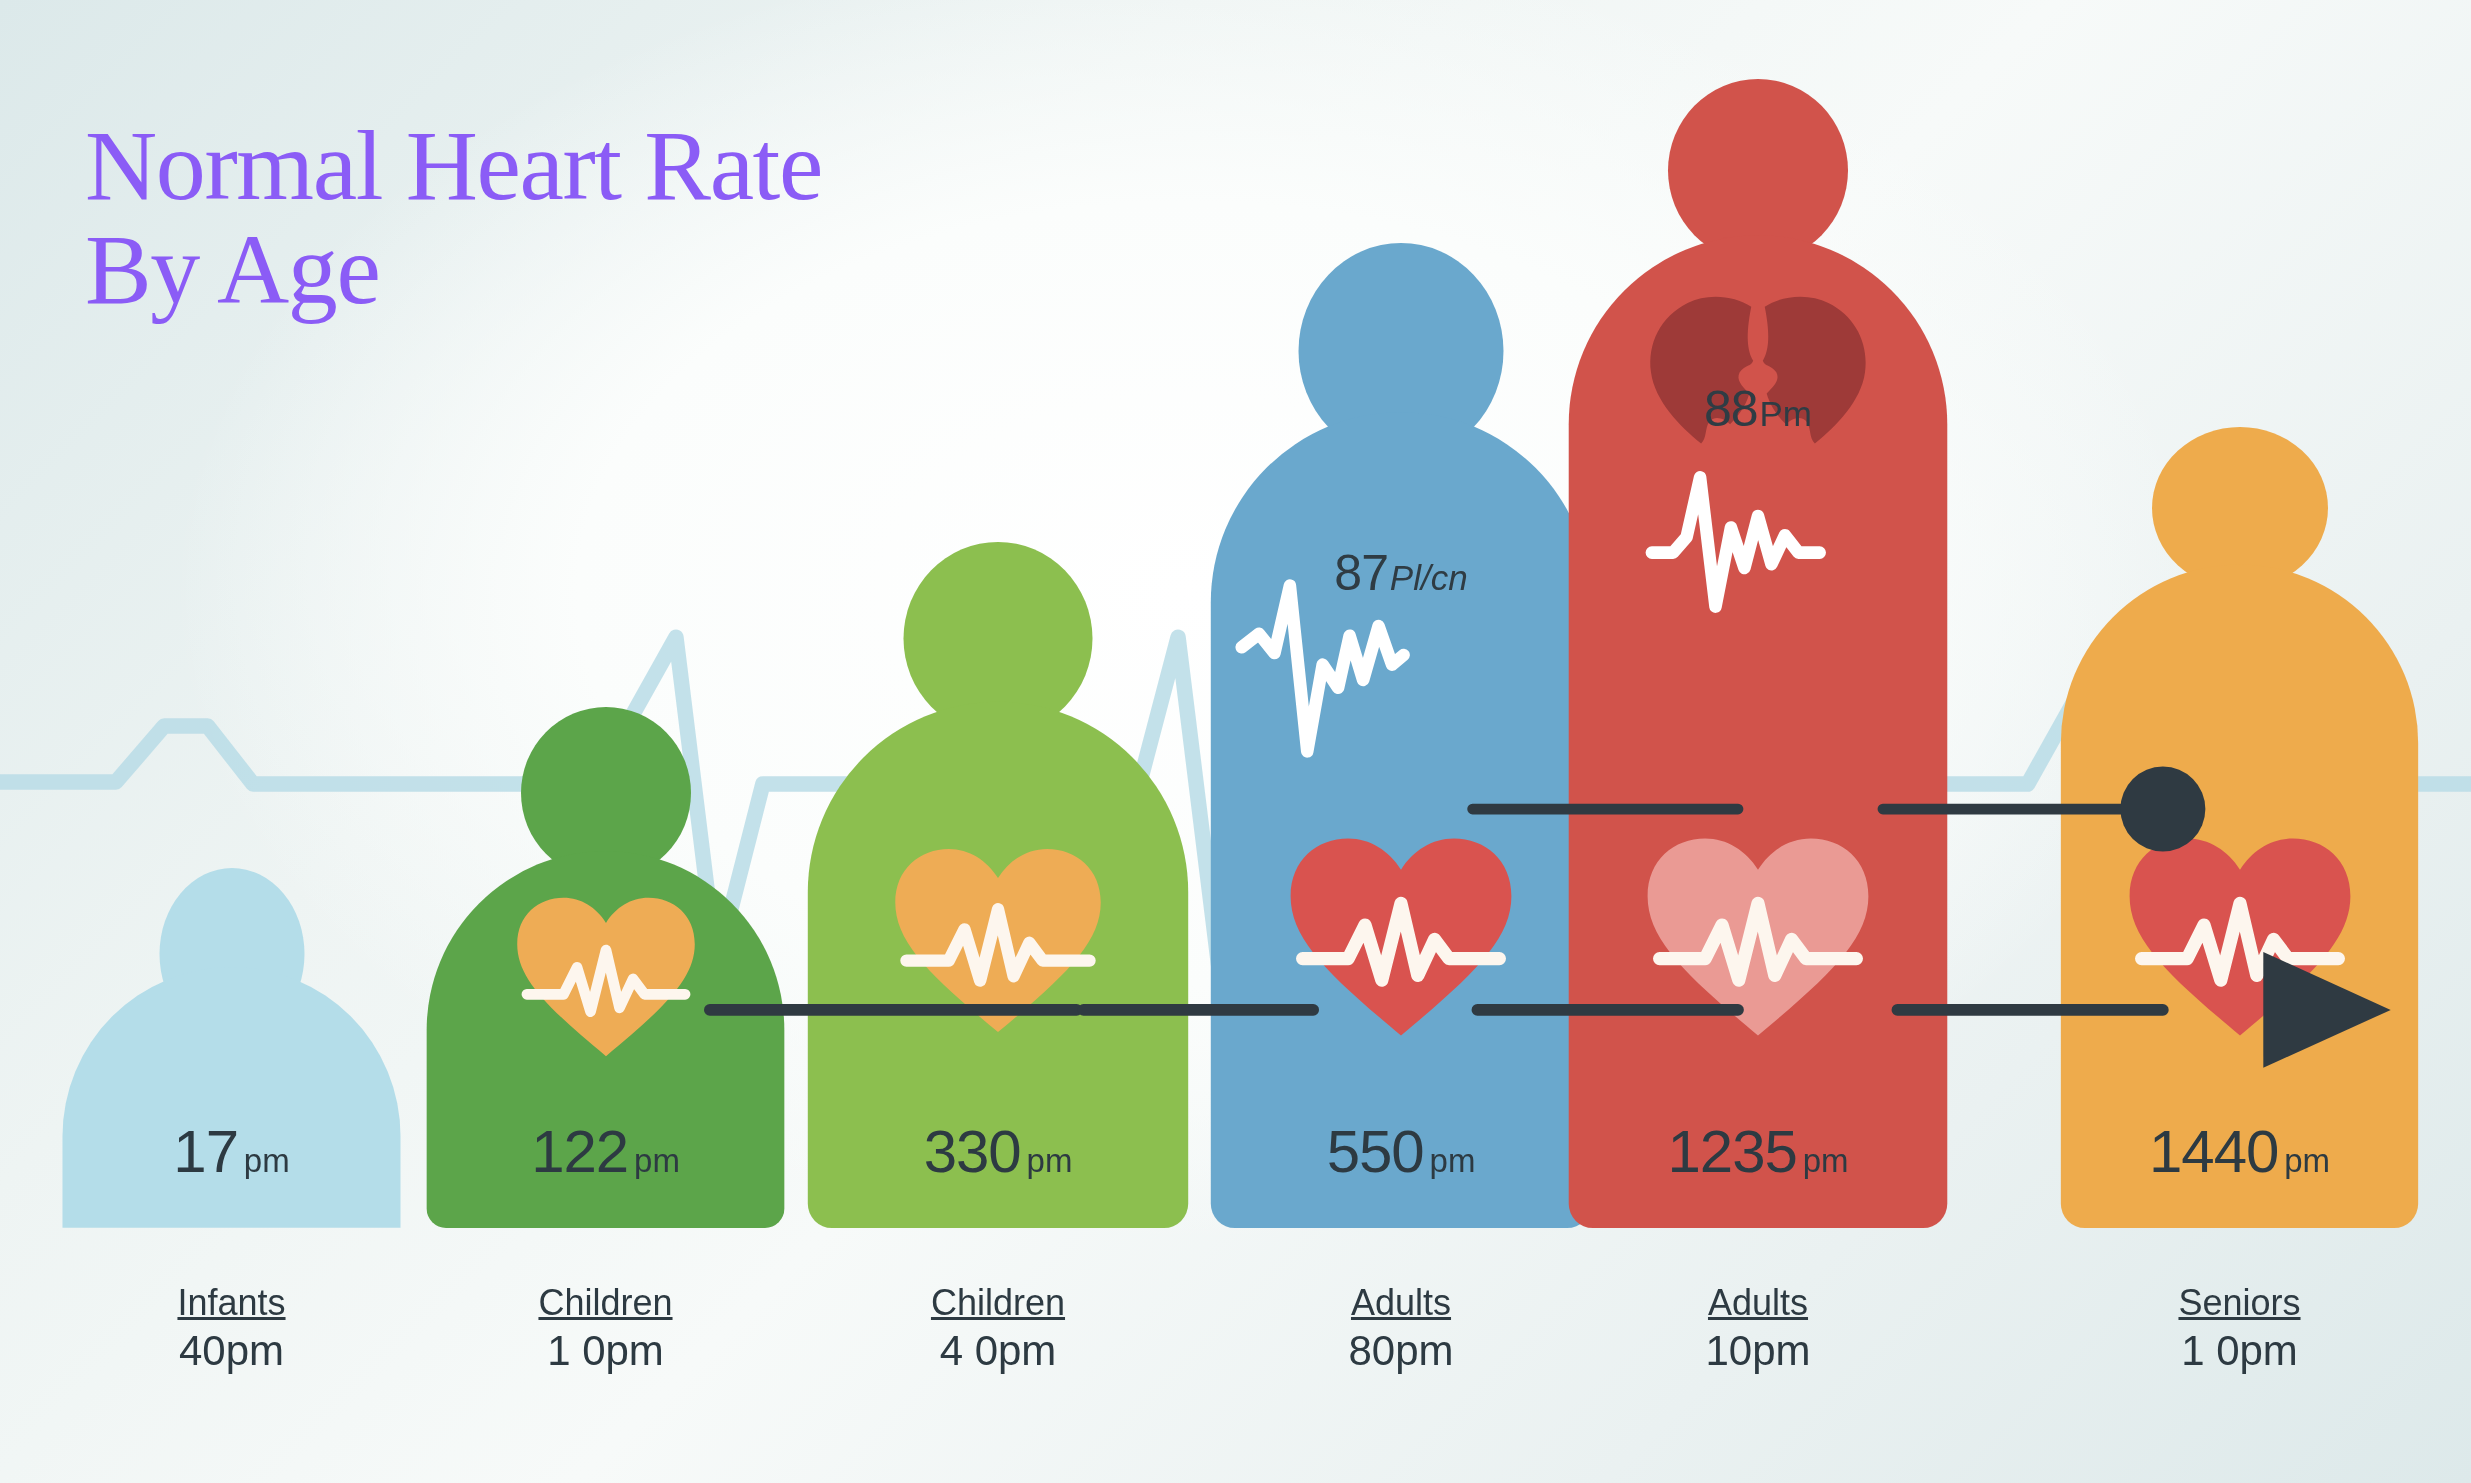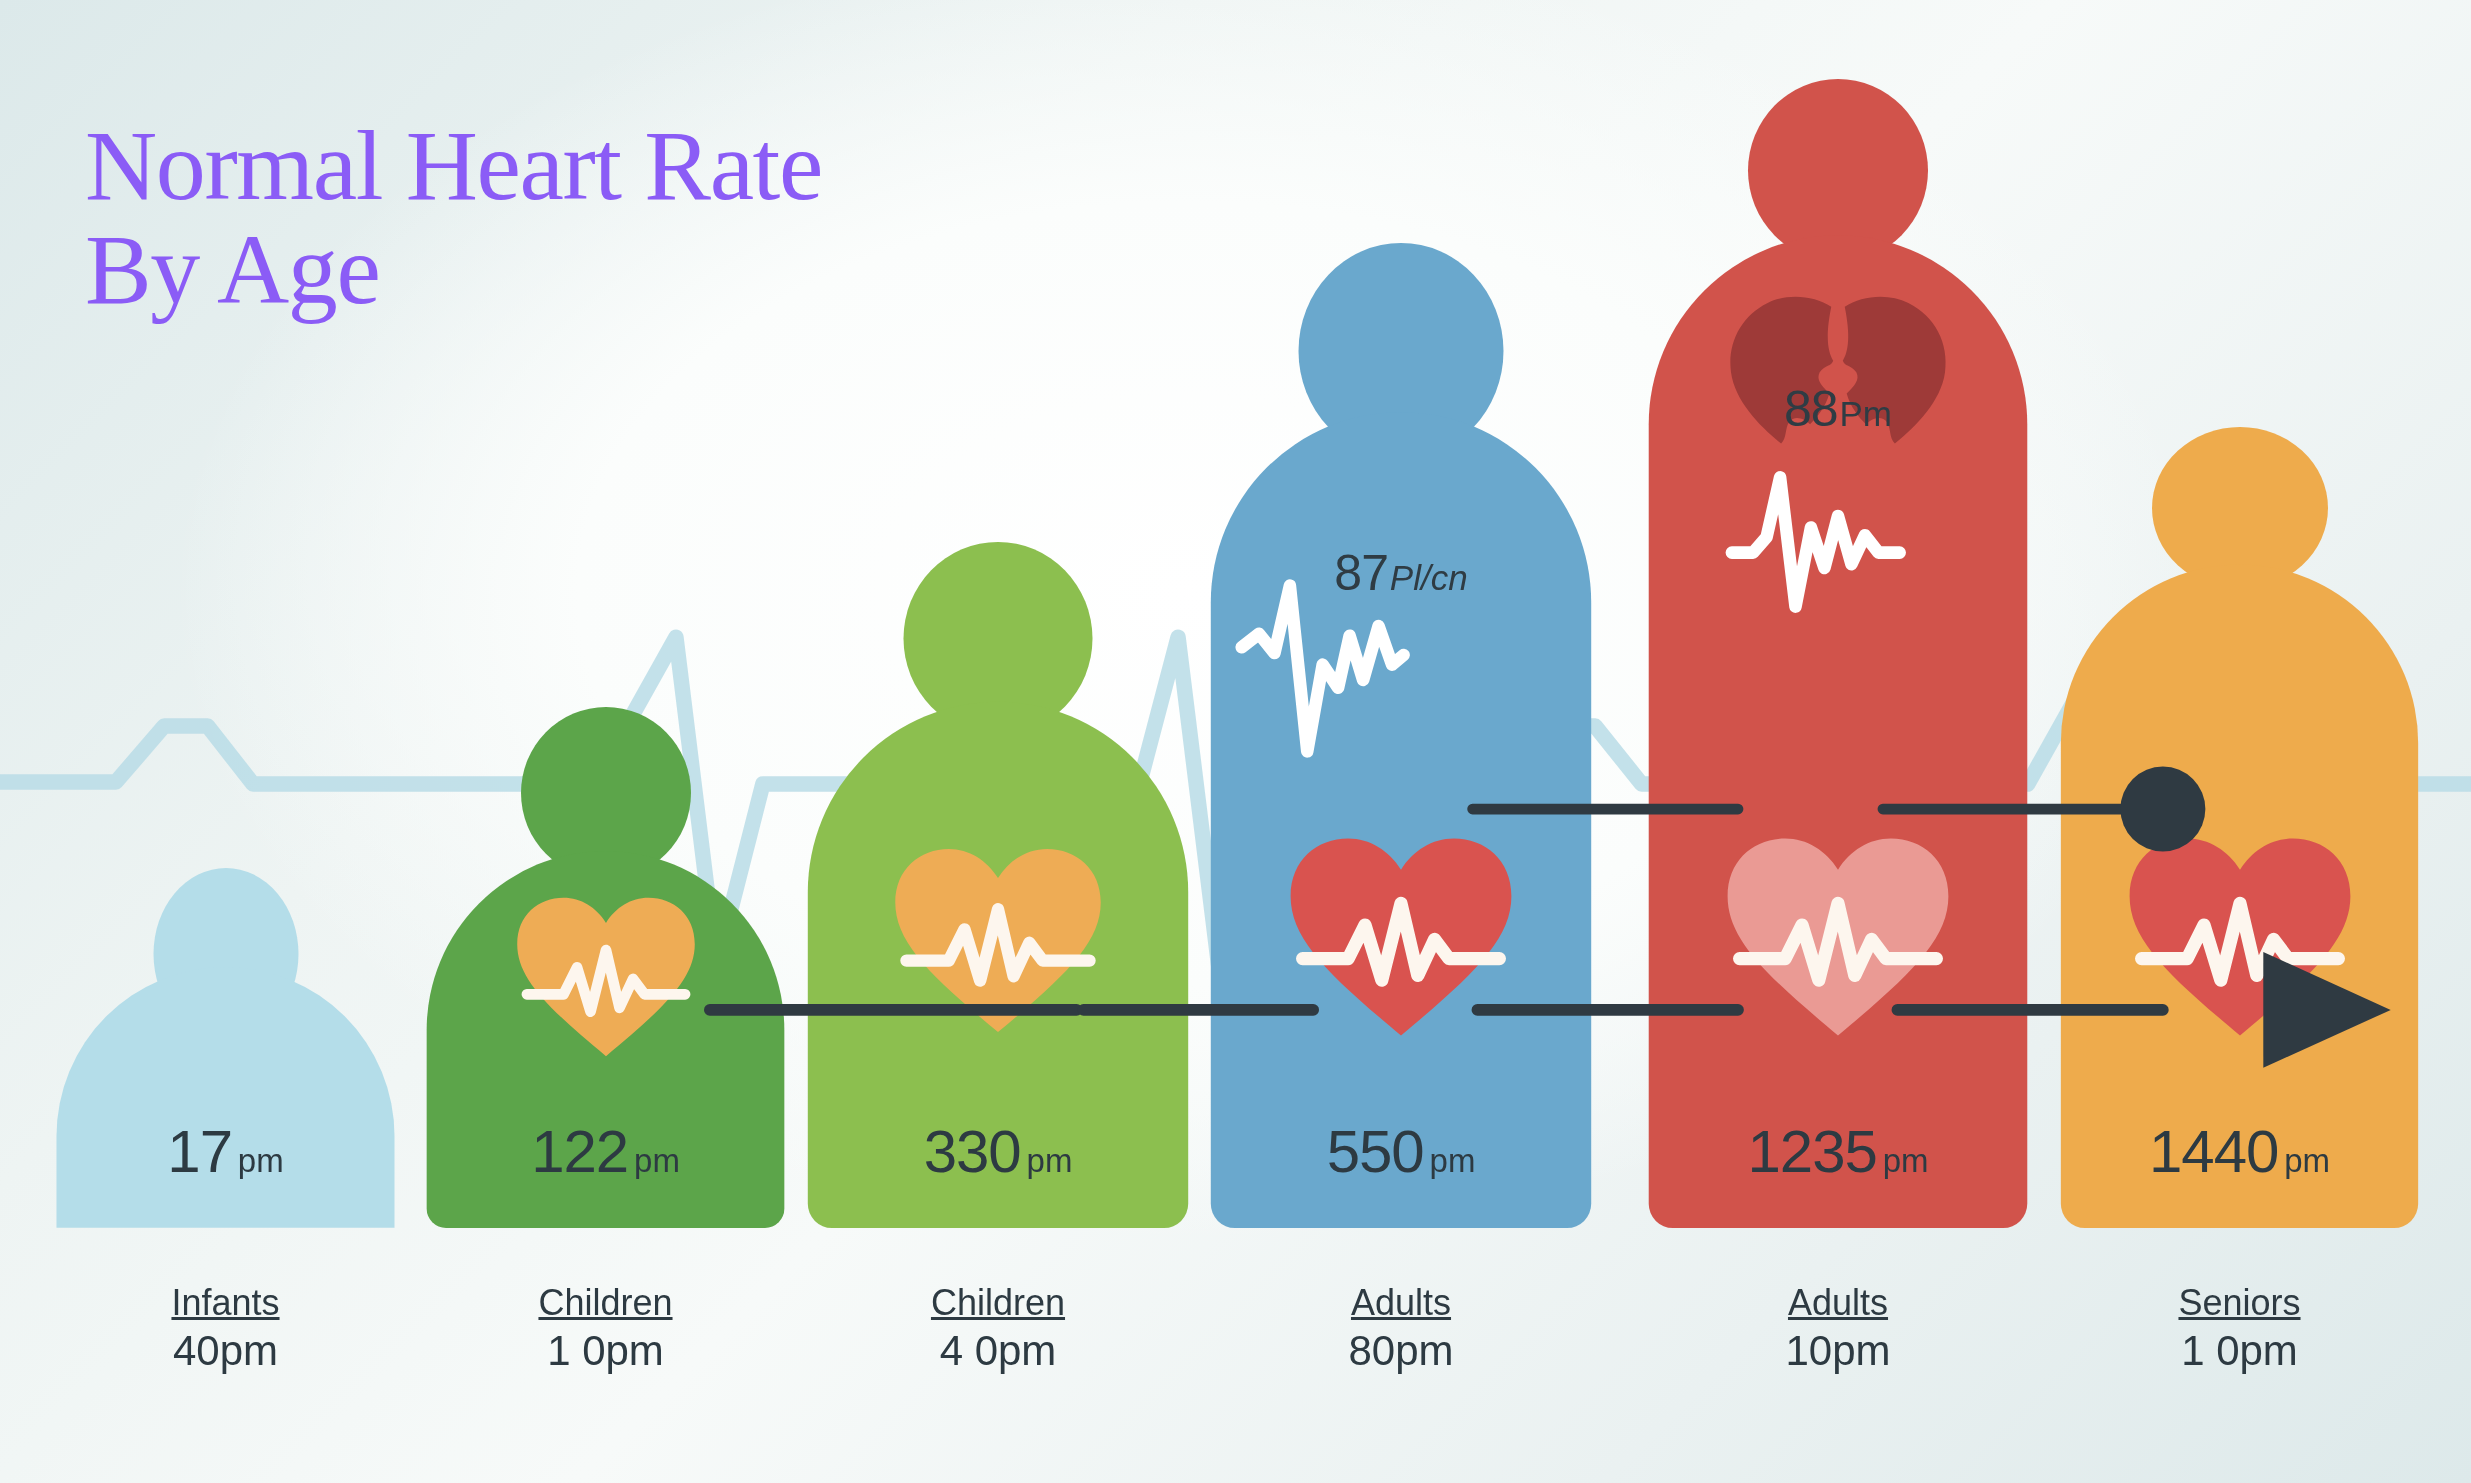--- a/index.html
+++ b/index.html
@@ -73,21 +73,21 @@
              L1560,812 L1606,752 L1652,752 L1700,812 L2060,812 L2100,812 L2185,660 L2228,1000 L2275,812 L2560,812" fill="none" stroke="#b8dce6" stroke-width="16" stroke-linecap="round" stroke-linejoin="round" opacity="0.85"></path>
   </svg>
 
   <div class="title">
     <span>Normal Heart Rate</span>
     <span class="l2">By Age</span>
   </div>
 
   <div class="cols">
 
-    <div class="col" style="left:42px; width:367px; height:1483px;">
+    <div class="col" style="left:48px; width:367px; height:1483px;">
       <div class="person" style="position:absolute; bottom:255px; left:0; width:367px; height:348px;">
         <div class="head" style="width:145px;height:172px;top:-11.6px;background:#b4dde9;"></div>
         <svg style="position:absolute;bottom:0;left:0;width:367px;height:290px;" viewBox="0 0 380 300">
           <path d="M15,300 L15,205 A175,175 0 0 1 365,205 L365,300 Z" fill="#b4dde9"></path>
         </svg>
         <div class="val" style="bottom:42px;">
           <span class="num">17</span>
           <span class="unit">pm</span>
         </div>
       </div>
@@ -164,21 +164,21 @@
           <span class="num">550</span>
           <span class="unit">pm</span>
         </div>
       </div>
       <div class="caption" style="bottom:106px; width:400px;">
         <div class="c1">Adults</div>
         <div class="c2">80pm</div>
       </div>
     </div>
 
-    <div class="col" style="left:1639px; width:398px; height:1221px;">
+    <div class="col" style="left:1559px; width:398px; height:1221px;">
       <div class="person" style="position:absolute; bottom:255px; left:0; width:398px; height:1149px;">
         <div class="head" style="width:180px;height:183px;top:0;background:#d1534b;"></div>
         <svg style="position:absolute;bottom:0;left:0;width:398px;height:1014px;" viewBox="0 0 412 1050">
           <path d="M10,1025 L10,218 A196,196 0 0 1 402,218 L402,1025 A25,25 0 0 1 377,1050 L35,1050 A25,25 0 0 1 10,1025 Z" fill="#d1534b"></path>
         </svg>
 
         <svg style="position:absolute;left:50%;transform:translateX(-50%);top:214px;width:241px;height:174px;" viewBox="0 0 250 180">
           <path d="M118,14 C100,2 72,0 52,10 C24,24 10,52 14,82 C18,112 44,138 66,156 C72,150 70,140 74,134 C80,126 90,130 96,136 C104,128 112,118 116,104 C108,96 102,90 106,82 C112,74 118,76 120,70 C114,60 112,44 118,14 Z" fill="#9e3a38"></path>
           <path d="M132,14 C150,2 178,0 198,10 C226,24 240,52 236,82 C232,112 206,138 184,156 C178,150 180,140 176,134 C170,126 160,130 154,136 C146,128 138,118 134,104 C142,96 148,90 144,82 C138,74 132,76 130,70 C136,60 138,44 132,14 Z" fill="#9e3a38"></path>
         </svg>

